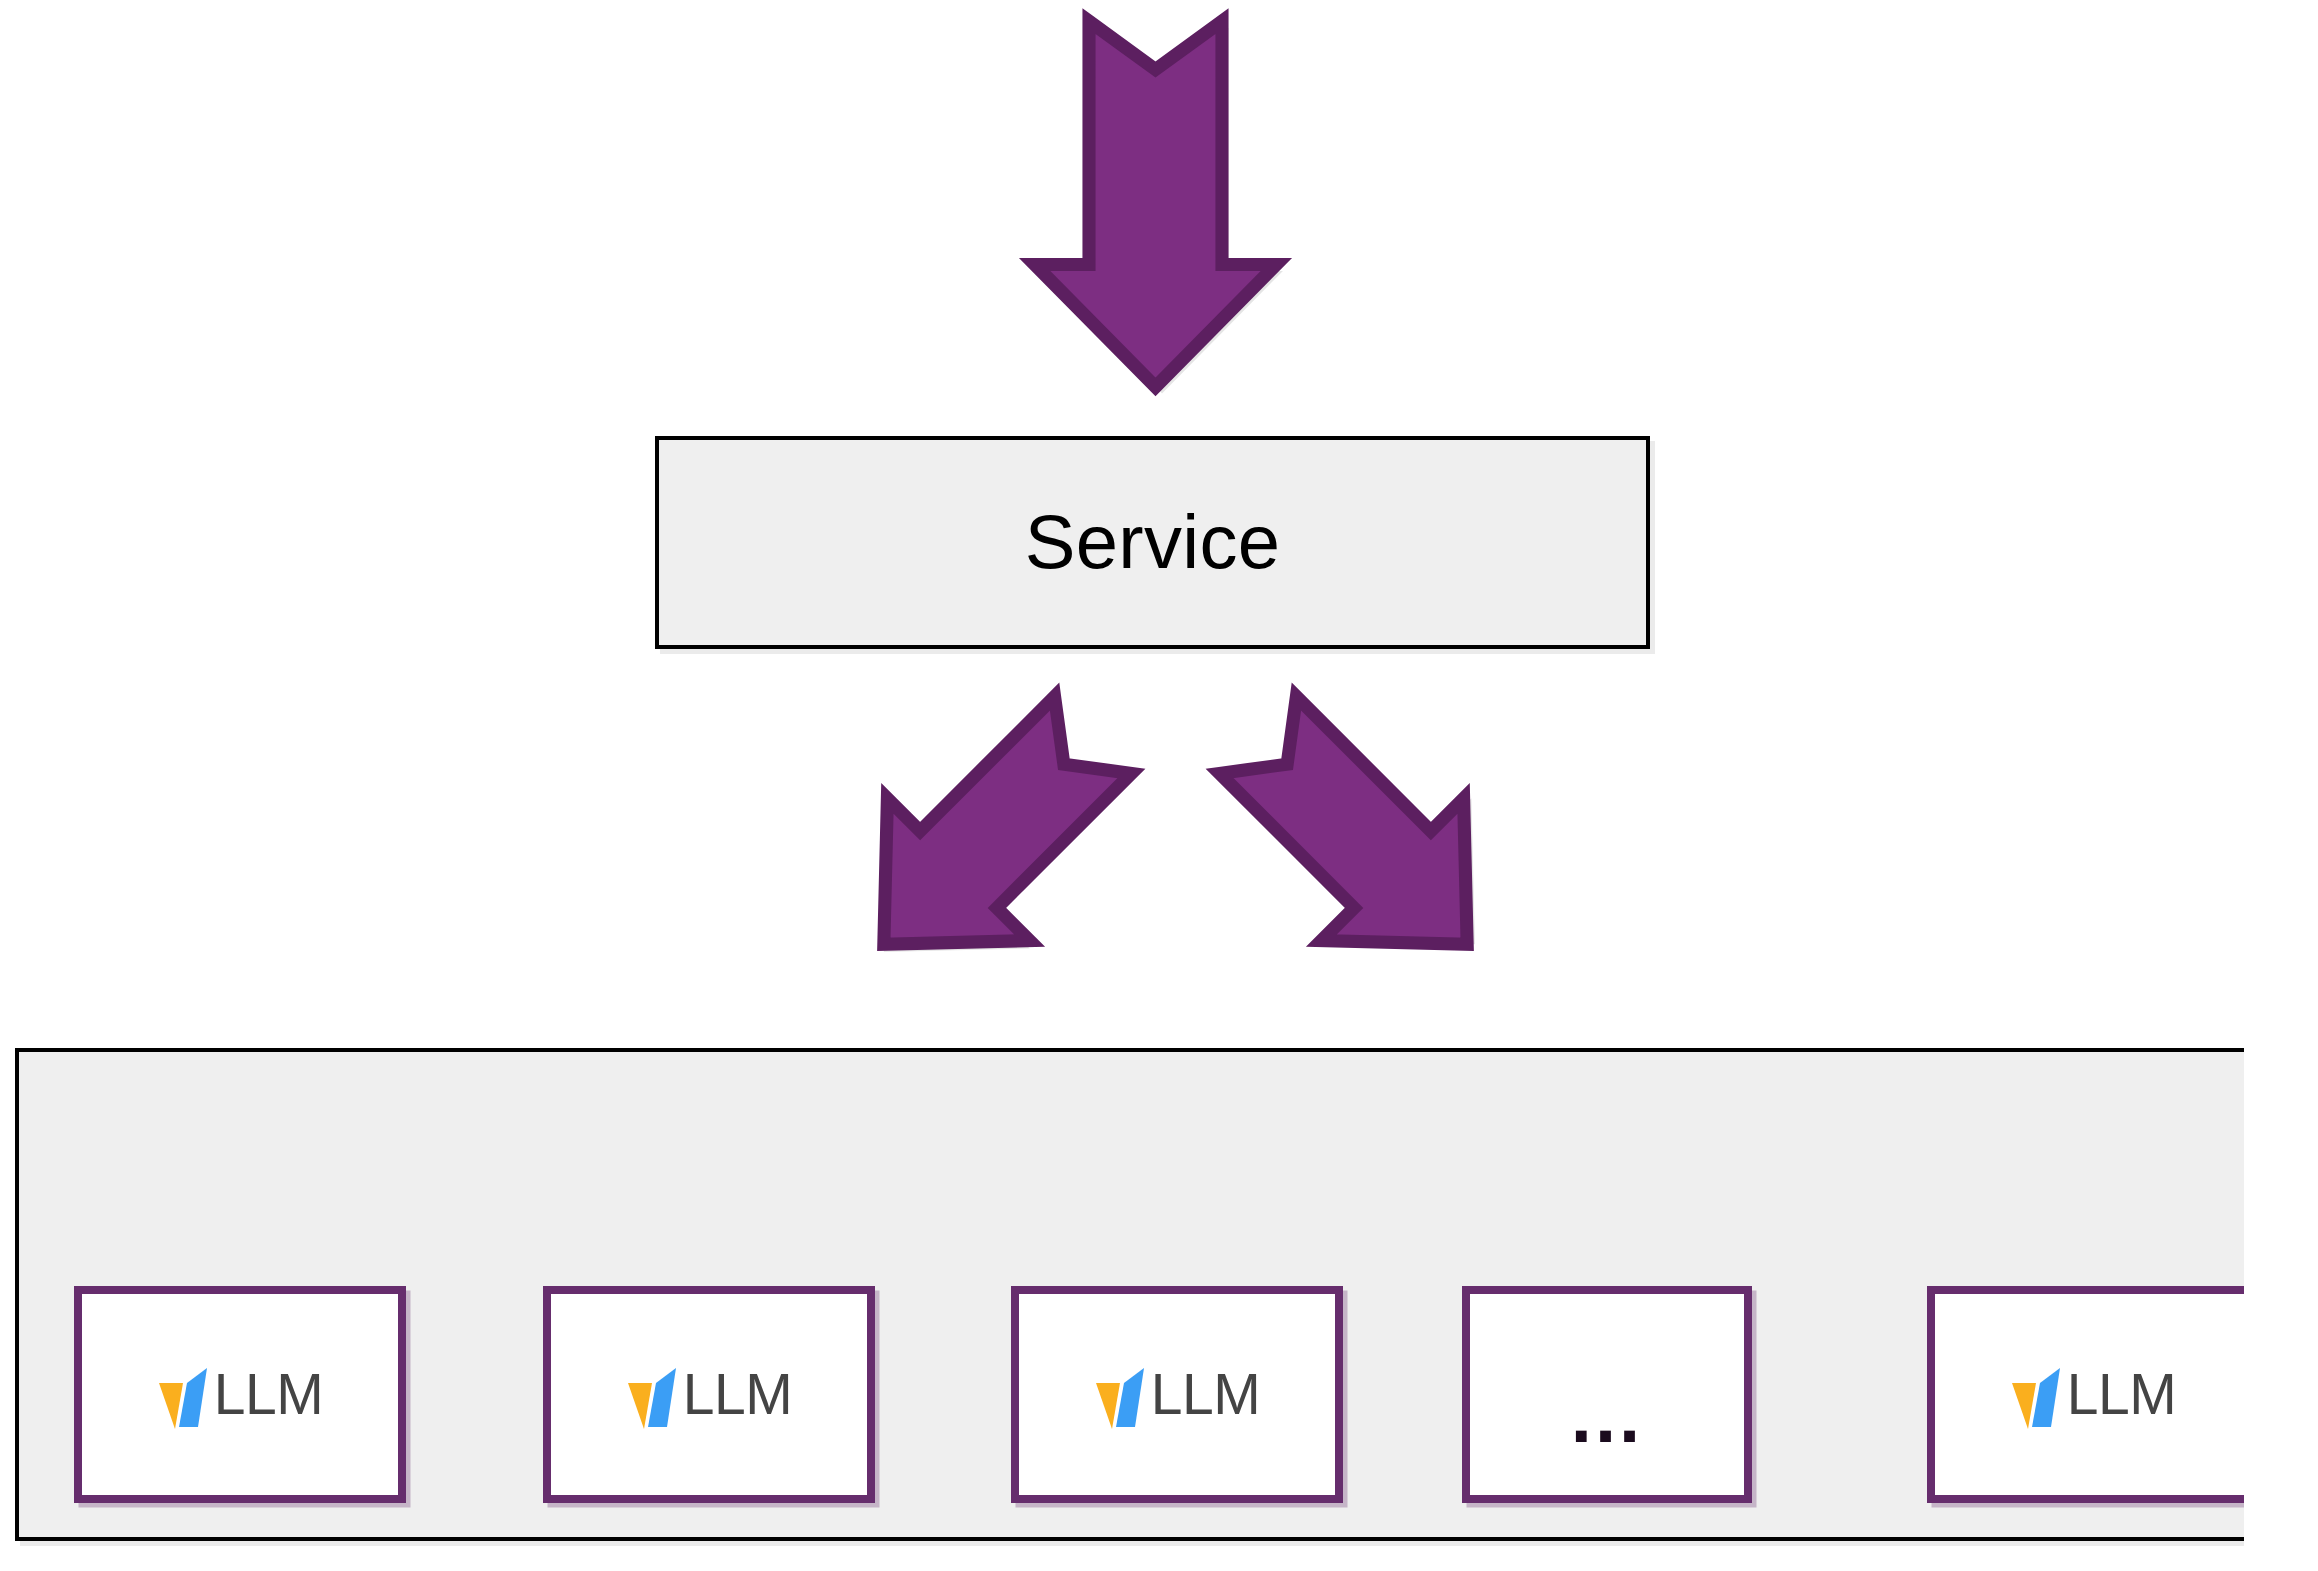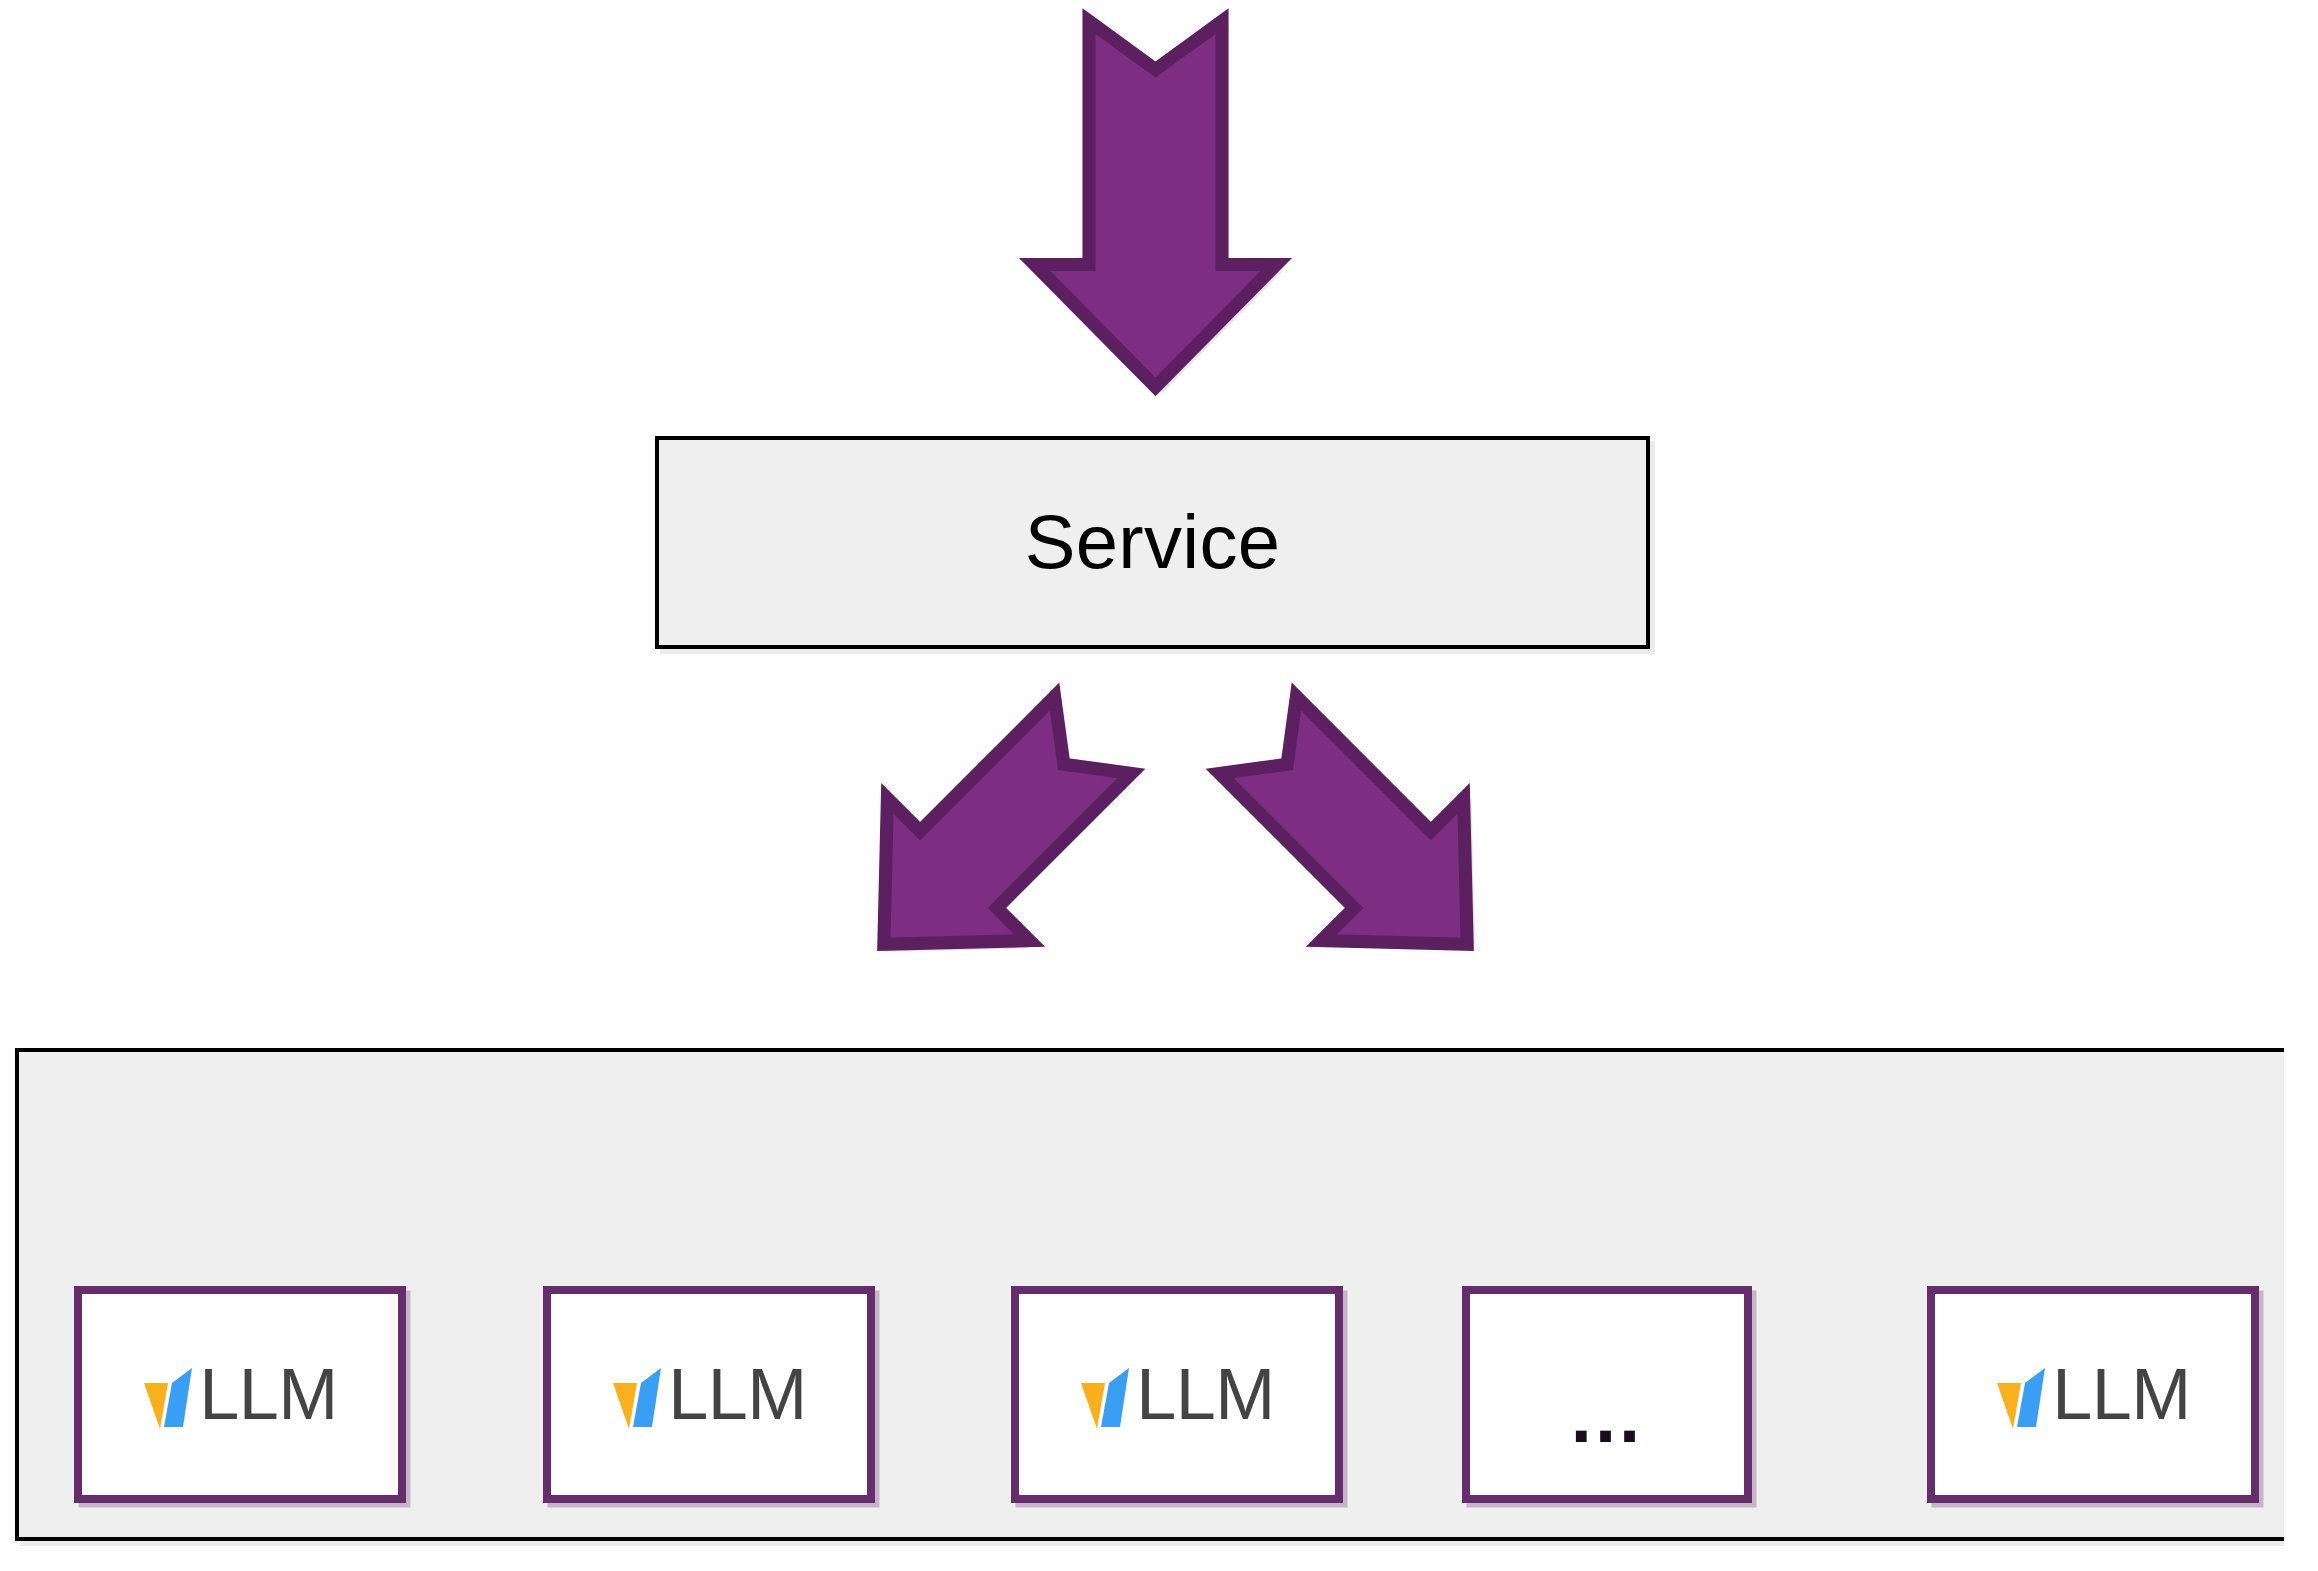--- a/index.html
+++ b/index.html
@@ -10,21 +10,20 @@
   }
   body {
     font-family: "Liberation Sans", sans-serif;
   }
   #stage {
     position: relative;
     width: 2244px;
     height: 1572px;
     background: #ffffff;
     overflow: hidden;
-    padding-left: 40px;
   }
 
   
   .box {
     position: absolute;
     box-sizing: border-box;
   }
 
   
   .grey-box {
@@ -77,21 +76,21 @@
     gap: 0px;
   }
   .vllm-mark {
     display: block;
     width: 54px;
     height: 64px;
     margin-right: 3px;
     margin-top: 5px;
   }
   .vllm-text {
-    font-size: 72px;
+    font-size: 57px;
     line-height: 0.9;
     color: #444444;
     font-weight: 400;
     letter-spacing: -0.5px;
   }
 
   .ellipsis {
     font-size: 76px;
     line-height: 0.4;
     color: #1b0b1e;

